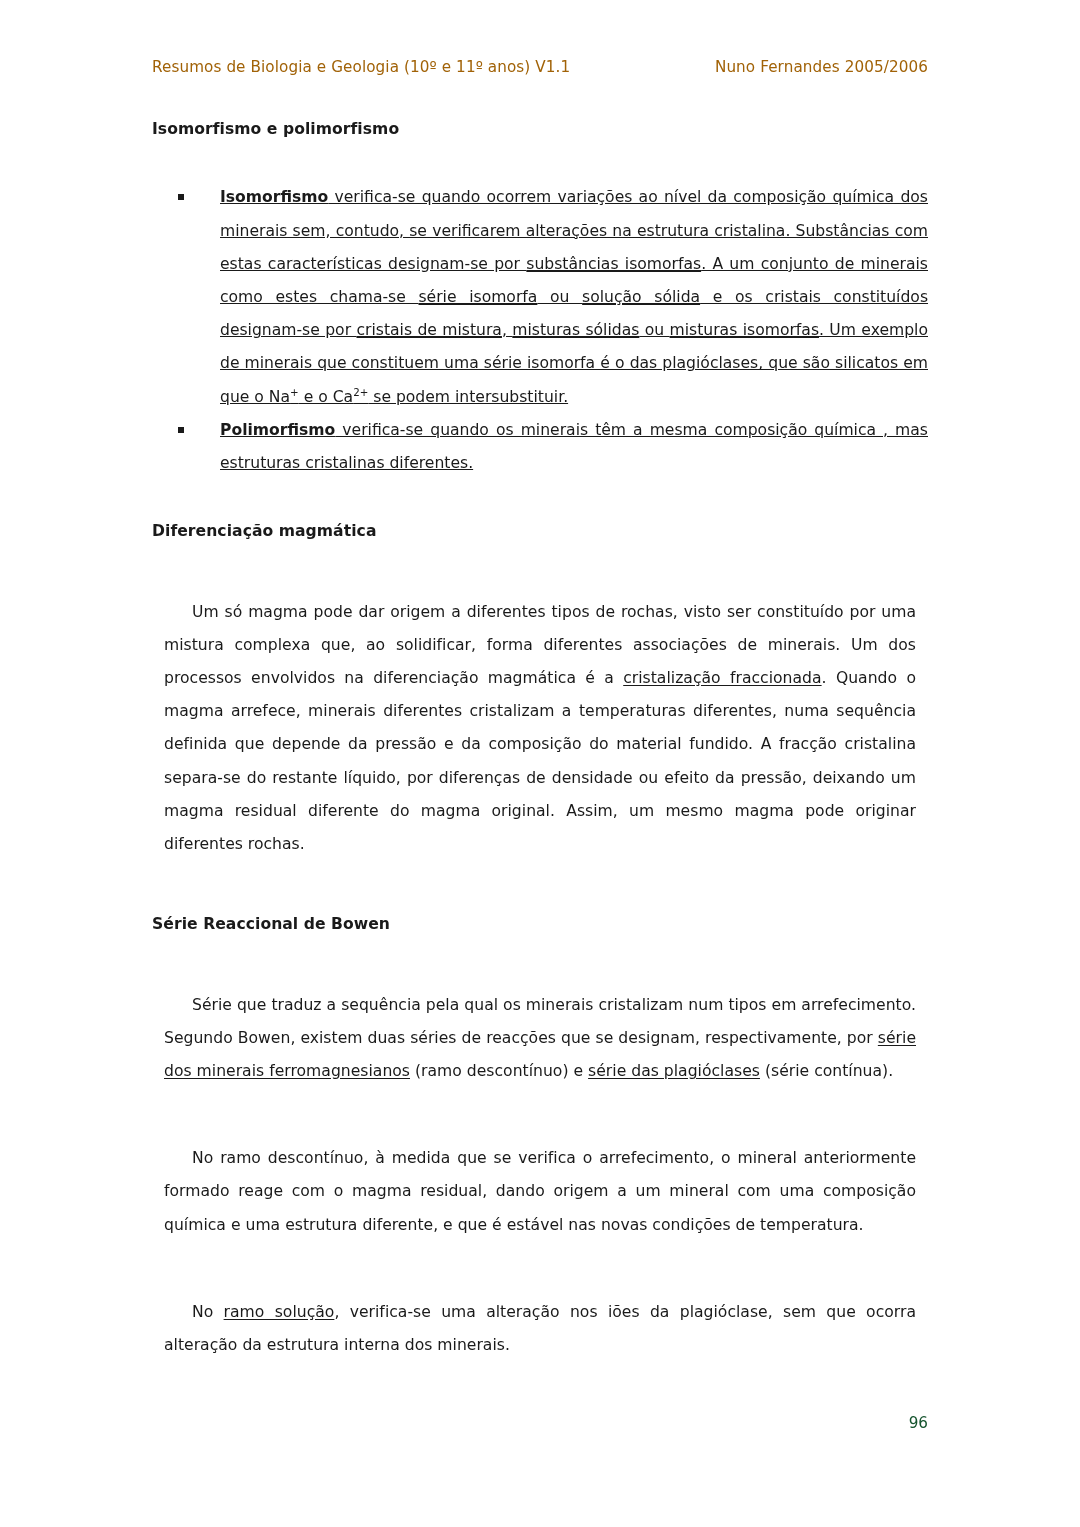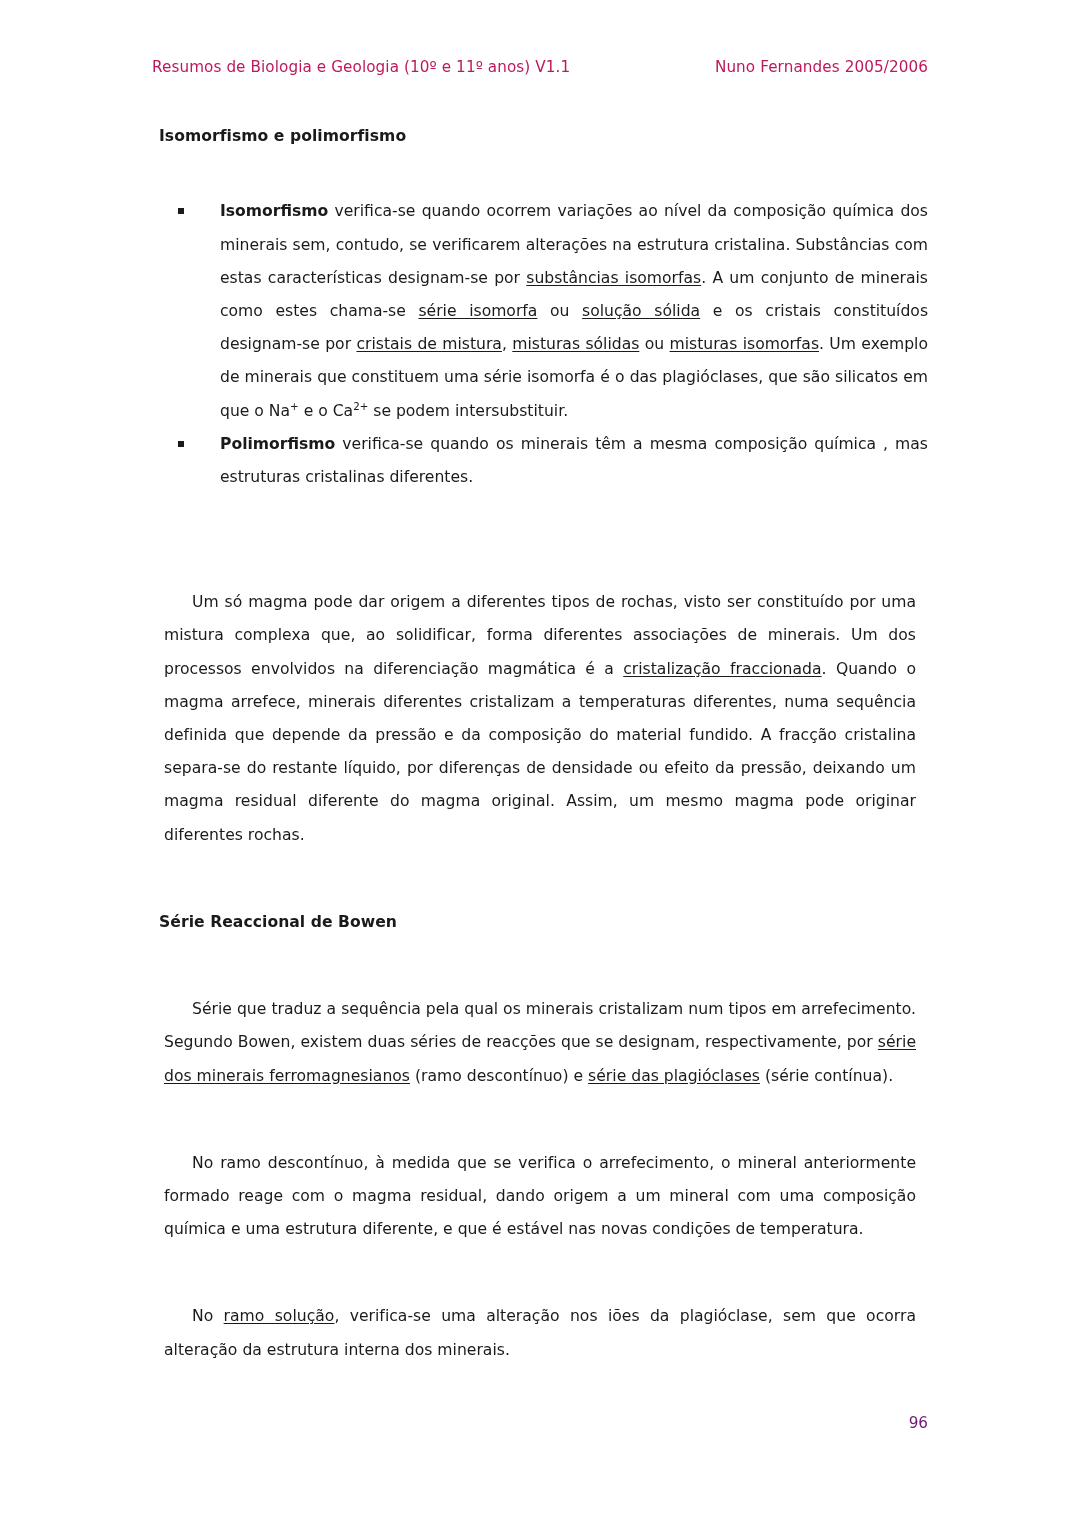--- a/index.html
+++ b/index.html
@@ -33,37 +33,37 @@
   .running-head {
     position: absolute;
     left: 0;
     top: 58px;
     width: 776px;
     display: flex;
     justify-content: space-between;
     align-items: baseline;
     font-size: 15.2px;
     letter-spacing: 0.1px;
-    color: #be185d;
+    color: #a16207;
   }
   .running-head .rh-left { white-space: nowrap; }
   .running-head .rh-right { white-space: nowrap; }
 
   
   .body-flow {
     position: absolute;
     left: 0;
     top: 118px;
     width: 776px;
   }
 
   h2.section-heading {
     font-size: 15.6px;
     font-weight: bold;
-    margin: 7px;
+    margin: 0;
     padding: 0;
     line-height: 1.5;
     letter-spacing: 0.05px;
   }
 
   p.para {
     font-size: 15.6px;
     line-height: 33.2px;
     text-align: justify;
     text-justify: inter-word;
@@ -92,39 +92,40 @@
     top: 13px;
     width: 6px;
     height: 6px;
     background: #1a1a1a;
     display: block;
   }
   li.bullet-item .bullet-body {
     display: block;
     padding-left: 40px;
     text-indent: 0;
+    text-decoration: underline;
   }
   li.bullet-item .lead-term {
     font-weight: bold;
   }
 
   .u { text-decoration: underline; text-underline-offset: 2px; }
   sup { font-size: 0.66em; vertical-align: super; line-height: 0; }
   .spacer-md { height: 30px; }
   .spacer-lg { height: 40px; }
 
   
   .page-number {
     position: absolute;
     right: 0;
     top: 1414px;
     width: 776px;
     text-align: right;
     font-size: 15.2px;
-    color: #701a75;
+    color: #14532d;
   }
 </style>
 </head>
 <body>
 
 <div class="page">
   <div class="content">
 
     <div class="running-head">
       <span class="rh-left">Resumos de Biologia e Geologia (10º e 11º anos) V1.1</span>
@@ -144,20 +145,21 @@
         </li>
 
         <li class="bullet-item" style="">
           <span class="bullet-marker"></span>
           <span class="bullet-body"><span class="lead-term">Polimorfismo</span><span> verifica-se quando os minerais têm a mesma composição química , mas estruturas cristalinas diferentes.</span></span>
         </li>
       </ul>
 
       <div class="spacer-lg"></div>
 
+      <h2 class="section-heading">Diferenciação magmática</h2>
 
       <div class="spacer-lg"></div>
 
       <p class="para indented"><span>Um só magma pode dar origem a diferentes tipos de rochas, visto ser constituído por uma mistura complexa que, ao solidificar, forma diferentes associações de minerais. Um dos processos envolvidos na diferenciação magmática é a </span><span class="u">cristalização fraccionada</span><span>. Quando o magma arrefece, minerais diferentes cristalizam a temperaturas diferentes, numa sequência definida que depende da pressão e da composição do material fundido. A fracção cristalina separa-se do restante líquido, por diferenças de densidade ou efeito da pressão, deixando um magma residual diferente do magma original. Assim, um mesmo magma pode originar diferentes rochas.</span></p>
 
       <div class="spacer-lg"></div>
 
       <h2 class="section-heading">Série Reaccional de Bowen</h2>
 
       <div class="spacer-lg"></div>

